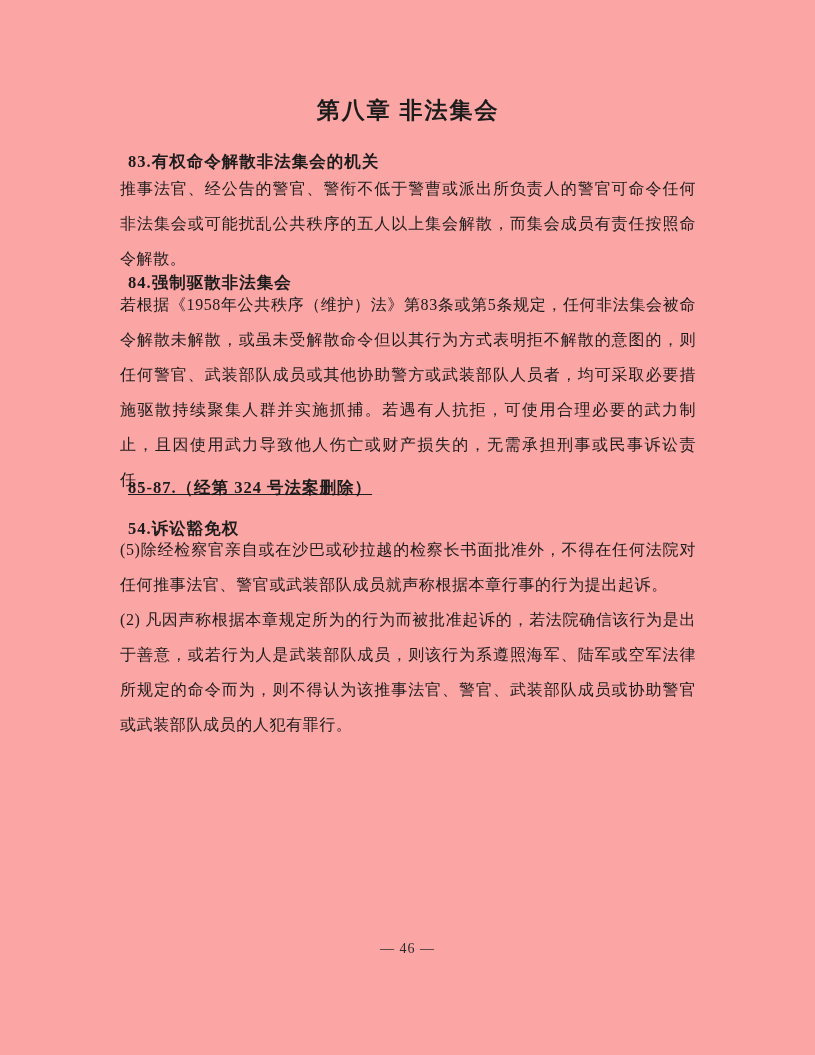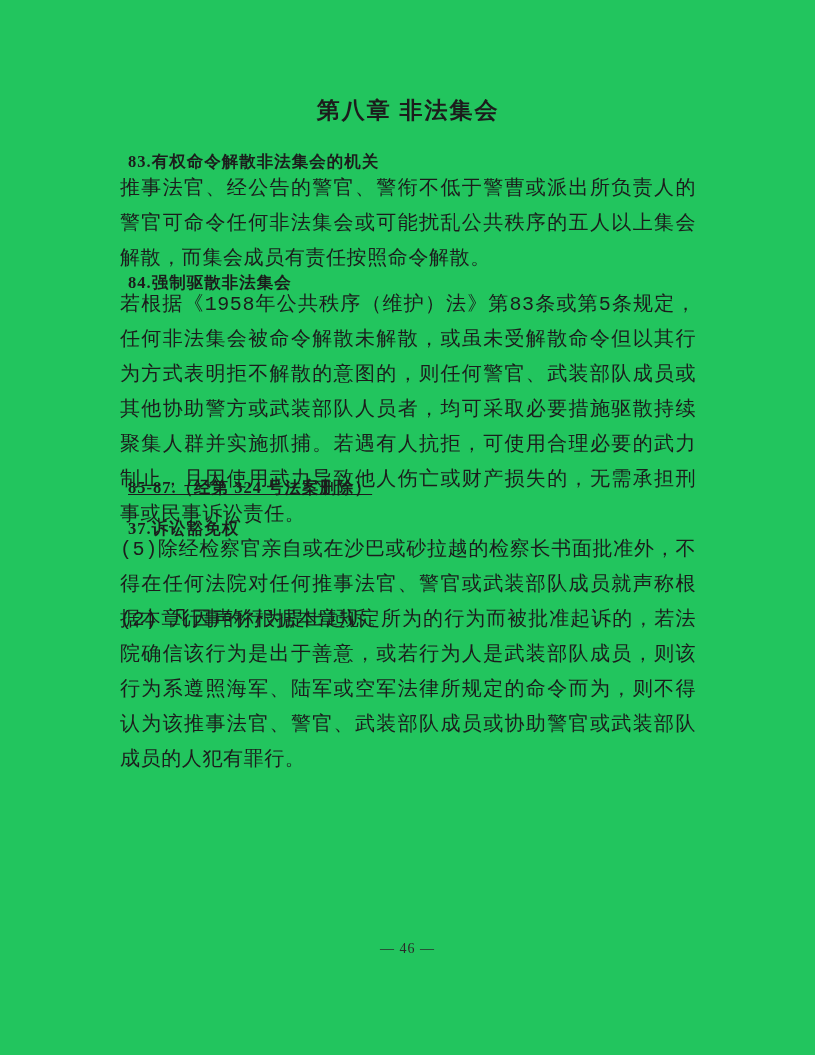--- a/index.html
+++ b/index.html
@@ -5,21 +5,21 @@
   html, body {
     margin: 0;
     padding: 0;
     background: #e8e8e8;
   }
   .page {
     position: relative;
     width: 815px;
     height: 1055px;
     margin: 0 auto;
-    background: #22c55e;
+    background: #fca5a5;
     font-family: "Liberation Serif", "DejaVu Serif", serif;
     color: #1c1c1c;
     overflow: hidden;
   }
   .content {
     position: absolute;
     left: 120px;
     width: 576px;
     top: 0;
   }
@@ -47,26 +47,25 @@
   }
   .sec-heading.h83 { top: 142px; }
   .sec-heading.h84 { top: 263px; }
   .sec-heading.h85 { top: 468px; text-decoration: underline; }
   .sec-heading.h88 { top: 509px; }
   .body-para {
     position: absolute;
     left: 0;
     width: 576px;
     margin: 0;
-    font-size: 20px;
+    font-size: 16px;
     line-height: 35px;
     letter-spacing: 0.6px;
     text-align: justify;
     text-justify: inter-ideograph;
-    font-family: Liberation Mono, monospace;
   }
   .p83 { top: 171px; }
   .p84 { top: 287px; }
   .p88-1 { top: 532px; }
   .p88-2 { top: 602px; }
   .page-footer {
     position: absolute;
     left: 0;
     right: 0;
     top: 940px;
@@ -86,20 +85,20 @@
     <h1 class="doc-title">第八章 非法集会</h1>
 
     <h2 class="sec-heading h83">83.有权命令解散非法集会的机关</h2>
     <p class="body-para p83">推事法官、经公告的警官、警衔不低于警曹或派出所负责人的警官可命令任何非法集会或可能扰乱公共秩序的五人以上集会解散，而集会成员有责任按照命令解散。</p>
 
     <h2 class="sec-heading h84">84.强制驱散非法集会</h2>
     <p class="body-para p84">若根据《1958年公共秩序（维护）法》第83条或第5条规定，任何非法集会被命令解散未解散，或虽未受解散命令但以其行为方式表明拒不解散的意图的，则任何警官、武装部队成员或其他协助警方或武装部队人员者，均可采取必要措施驱散持续聚集人群并实施抓捕。若遇有人抗拒，可使用合理必要的武力制止，且因使用武力导致他人伤亡或财产损失的，无需承担刑事或民事诉讼责任。</p>
 
     <h2 class="sec-heading h85">85-87.（经第 324 号法案删除）</h2>
 
-    <h2 class="sec-heading h88">37.诉讼豁免权</h2>
+    <h2 class="sec-heading h88">54.诉讼豁免权</h2>
     <p class="body-para p88-1">(5)除经检察官亲自或在沙巴或砂拉越的检察长书面批准外，不得在任何法院对任何推事法官、警官或武装部队成员就声称根据本章行事的行为提出起诉。</p>
     <p class="body-para p88-2">(2) 凡因声称根据本章规定所为的行为而被批准起诉的，若法院确信该行为是出于善意，或若行为人是武装部队成员，则该行为系遵照海军、陆军或空军法律所规定的命令而为，则不得认为该推事法官、警官、武装部队成员或协助警官或武装部队成员的人犯有罪行。</p>
 
   </div>
 
   <div class="page-footer">— 46 —</div>
 </div>
 
 </body></html>

